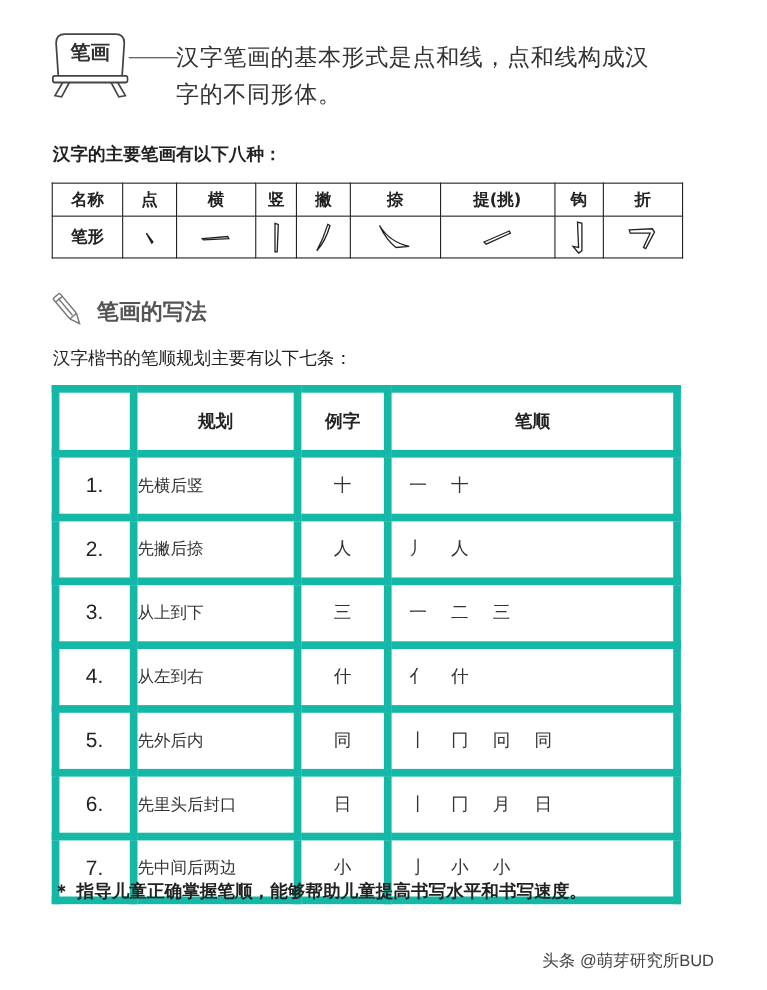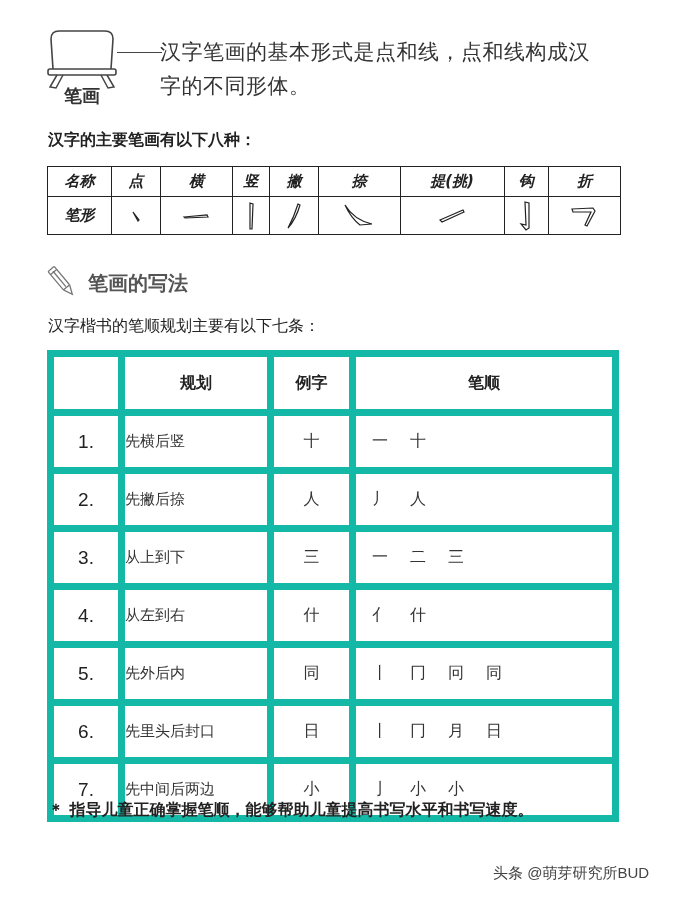--- a/index.html
+++ b/index.html
@@ -2,29 +2,29 @@
 <html><head>
 <meta charset="utf-8">
 <style>
   html, body { margin:0; padding:0; background:#ffffff; }
   body { width:697px; height:900px; position:relative; overflow:hidden;
          font-family:"DejaVu Sans", sans-serif; color:#222; }
   .abs { position:absolute; }
   
   #badge { left:47px; top:27px; width:70px; height:64px; }
   #badge-label { left:50px; top:36px; width:64px; text-align:center;
-                 font-size:18px; color:#333; font-weight:bold;margin-top:48px; }
+                 font-size:18px; color:#333; font-weight:bold; }
   #intro-line1 { left:160px; top:38px; font-size:21px; color:#333; letter-spacing:0.5px; }
   #intro-line2 { left:160px; top:72px; font-size:21px; color:#333; letter-spacing:0.5px;text-align:center; }
   #intro-dash { left:117px; top:52px; width:45px; height:0; border-top:1.5px solid #444; }
 
   #strokes-heading { left:48px; top:130px; font-size:16px; font-weight:bold; color:#222; }
 
   table { border-collapse:collapse; }
-  #strokes-table { position:absolute; left:47px; top:166px; width:574px;font-style:italic; }
+  #strokes-table { position:absolute; left:47px; top:166px; width:574px; }
   #strokes-table td { border:1px solid #222; text-align:center; font-size:15px;
                       font-weight:bold; color:#222; padding:0; }
   #strokes-table tr.hdr td { height:29px; }
   #strokes-table tr.shp td { height:37px; }
   #strokes-table td.first { width:63px; }
   .stroke-svg { display:inline-block; vertical-align:middle; }
 
   #section-icon { left:47px; top:265px; width:30px; height:34px; }
   #section-title { left:88px; top:270px; font-size:20px; color:#555; font-weight:bold; }
   #order-heading { left:48px; top:316px; font-size:16px; font-weight:normal; color:#222; }

